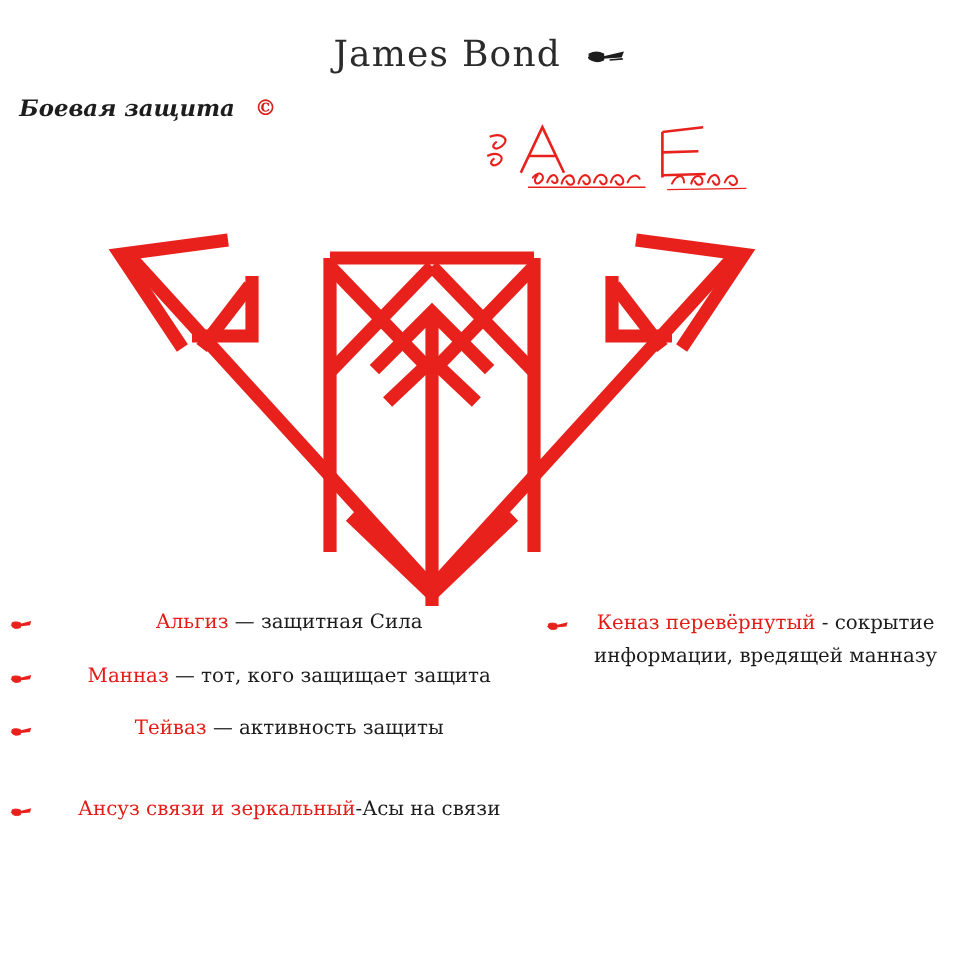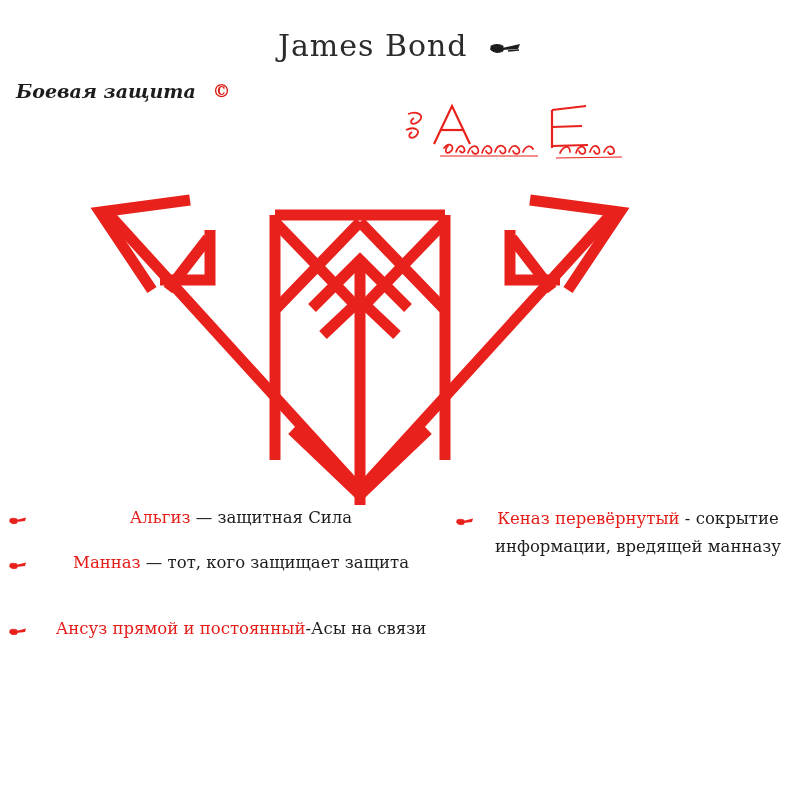--- a/index.html
+++ b/index.html
@@ -244,32 +244,41 @@
       <div class="legend-item">
         <span class="bullet">
           <svg width="19" height="13" viewBox="0 0 19 13">
             <path d="M1 7 L8 7 M2 5 C4 4, 6 4, 9 5 L9 9 C6 10, 4 10, 2 8 Z" fill="#e8211c" stroke="#e8211c" stroke-width=".8"></path>
             <path d="M8 6 L18 3.5 L17 7 L8 8 Z" fill="#e8211c"></path>
           </svg>
         </span>
         <span class="rune-name">Манназ</span><span> — </span><span>тот, кого защищает защита</span>
       </div>
 
+      <div class="legend-item">
+        <span class="bullet">
+          <svg width="19" height="13" viewBox="0 0 19 13">
+            <path d="M1 7 L8 7 M2 5 C4 4, 6 4, 9 5 L9 9 C6 10, 4 10, 2 8 Z" fill="#e8211c" stroke="#e8211c" stroke-width=".8"></path>
+            <path d="M8 6 L18 3.5 L17 7 L8 8 Z" fill="#e8211c"></path>
+          </svg>
+        </span>
+        <span class="rune-name">Тейваз</span><span> — </span><span>активность защиты</span>
+      </div>
 
       <div class="spacer-gap"></div>
 
 
       <div class="legend-item">
         <span class="bullet">
           <svg width="19" height="13" viewBox="0 0 19 13">
             <path d="M1 7 L8 7 M2 5 C4 4, 6 4, 9 5 L9 9 C6 10, 4 10, 2 8 Z" fill="#e8211c" stroke="#e8211c" stroke-width=".8"></path>
             <path d="M8 6 L18 3.5 L17 7 L8 8 Z" fill="#e8211c"></path>
           </svg>
         </span>
-        <span class="rune-name">Ансуз прямой и постоянный</span><span>-</span><span>Асы на связи</span>
+        <span class="rune-name">Ансуз связи и зеркальный</span><span>-</span><span>Асы на связи</span>
       </div>
 
     </div>
 
     <div class="legend-col right">
 
       <div class="legend-item">
         <span class="bullet">
           <svg width="19" height="13" viewBox="0 0 19 13">
             <path d="M1 7 L8 7 M2 5 C4 4, 6 4, 9 5 L9 9 C6 10, 4 10, 2 8 Z" fill="#e8211c" stroke="#e8211c" stroke-width=".8"></path>

